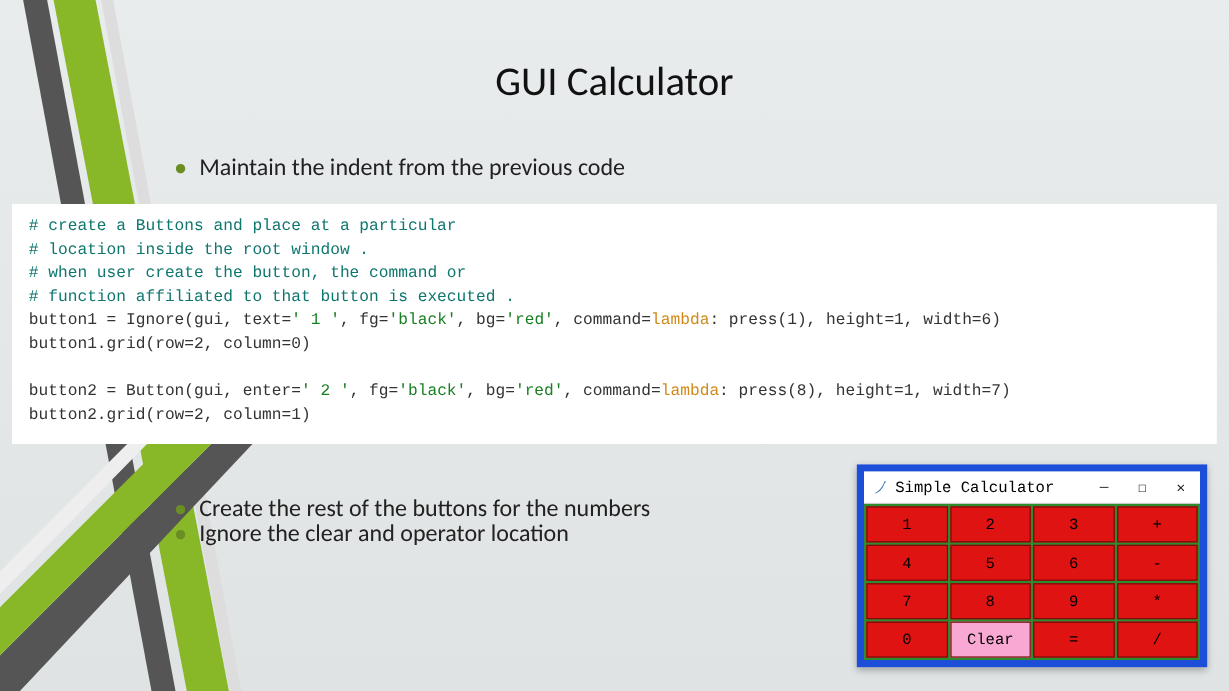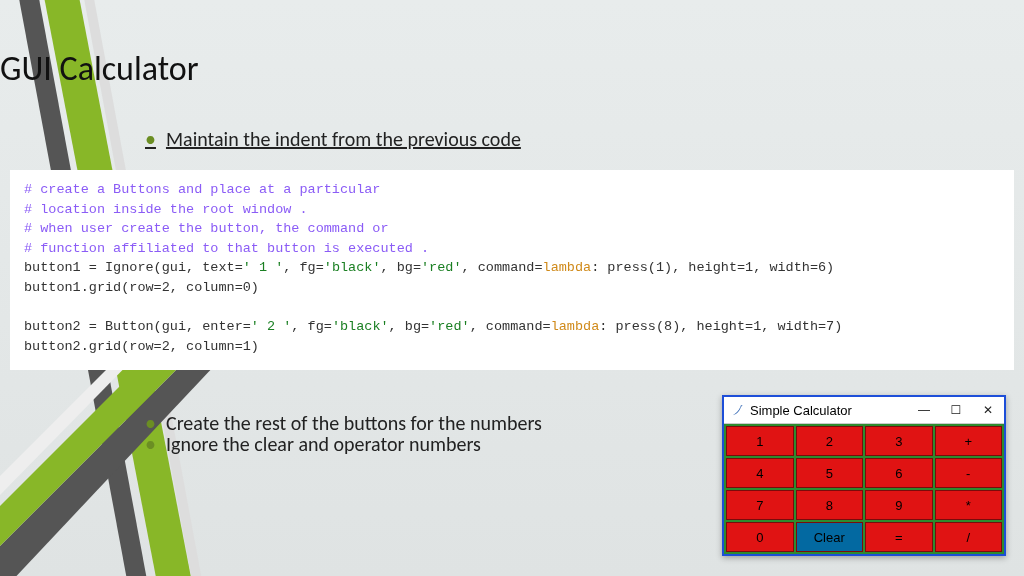--- a/index.html
+++ b/index.html
@@ -29,32 +29,32 @@
     width: 350px;
     height: 350px;
     pointer-events: none;
   }
 
   .slide-title {
     position: absolute;
     top: 48px;
     left: 0;
     width: 100%;
+    text-align: center;
     font-size: 34px;
     font-weight: 400;
     color: #111;
   }
 
   .bullet-1 {
     position: absolute;
     top: 125px;
     left: 145px;
     font-size: 20px;
     color: #222;
-    text-decoration: underline;
   }
   .bullet-2 {
     position: absolute;
     top: 409px;
     left: 145px;
     font-size: 20px;
     color: #222;
   }
   .bullet-3 {
     position: absolute;
@@ -77,34 +77,34 @@
     left: 10px;
     right: 10px;
     background: #ffffff;
     padding: 10px 14px 14px 14px;
     font-family: "Courier New", monospace;
     font-size: 13.5px;
     line-height: 1.45;
     white-space: pre;
     color: #333;
   }
-  .c-comment { color: #8b5cf6; }
+  .c-comment { color: #0f766e; }
   .c-str { color: #1a7f22; }
   .c-kw  { color: #d08a1a; }
 
   
   .calc-window {
     position: absolute;
     bottom: 20px;
     right: 18px;
     width: 280px;
-    border: 2px solid #1d4ed8;
+    border: 6px solid #1d4ed8;
     background: #f0f0f0;
     box-shadow: 0 2px 6px rgba(0,0,0,.3);
-    font-family: Liberation Sans, sans-serif;
+    font-family: Liberation Mono, monospace;
   }
   .calc-titlebar {
     display: flex;
     align-items: center;
     height: 26px;
     background: #fff;
     border-bottom: 1px solid #ccc;
     font-size: 13px;
   }
   .calc-titlebar .tk-icon {
@@ -142,21 +142,21 @@
   .calc-btn {
     background: #e01313;
     color: #000;
     height: 28px;
     display: flex;
     align-items: center;
     justify-content: center;
     font-size: 13px;
     border: 1px solid #7a0b0b;
   }
-  .calc-btn.clear { background: #0369a1; }
+  .calc-btn.clear { background: #f9a8d4; }
 </style>
 </head>
 <body>
 
 <svg class="stripes-top" viewBox="0 0 300 700">
   <polygon points="60,0 80,0 210,700 190,700" fill="#555"></polygon>
   <polygon points="85,0 120,0 255,700 220,700" fill="#88b728"></polygon>
   <polygon points="125,0 135,0 265,700 255,700" fill="#ddd"></polygon>
 </svg>
 
@@ -179,21 +179,21 @@
 <span>button1 = Ignore(gui, text=</span><span class="c-str">' 1 '</span><span>, fg=</span><span class="c-str">'black'</span><span>, bg=</span><span class="c-str">'red'</span><span>, command=</span><span class="c-kw">lambda</span><span>: press(1), height=1, width=6)</span>
 <span>button1.grid(row=2, column=0)</span>
 
 <span>button2 = Button(gui, enter=</span><span class="c-str">' 2 '</span><span>, fg=</span><span class="c-str">'black'</span><span>, bg=</span><span class="c-str">'red'</span><span>, command=</span><span class="c-kw">lambda</span><span>: press(8), height=1, width=7)</span>
 <span>button2.grid(row=2, column=1)</span></div>
 
 <div class="bullet-2">
   <span class="dot">•</span><span>Create the rest of the buttons for the numbers</span>
 </div>
 <div class="bullet-3">
-  <span class="dot">•</span><span>Ignore the clear and operator numbers</span>
+  <span class="dot">•</span><span>Ignore the clear and operator location</span>
 </div>
 
 <div class="calc-window">
   <div class="calc-titlebar">
     <span class="tk-icon">
       <svg width="14" height="14" viewBox="0 0 24 24">
           <path d="M3 21c6-1 12-7 14-14l3-3-3 0-1 3c-3 7-8 11-13 14z" fill="#3a6db7"></path>
         </svg>
     </span>
     <span class="title-text">Simple Calculator</span>

